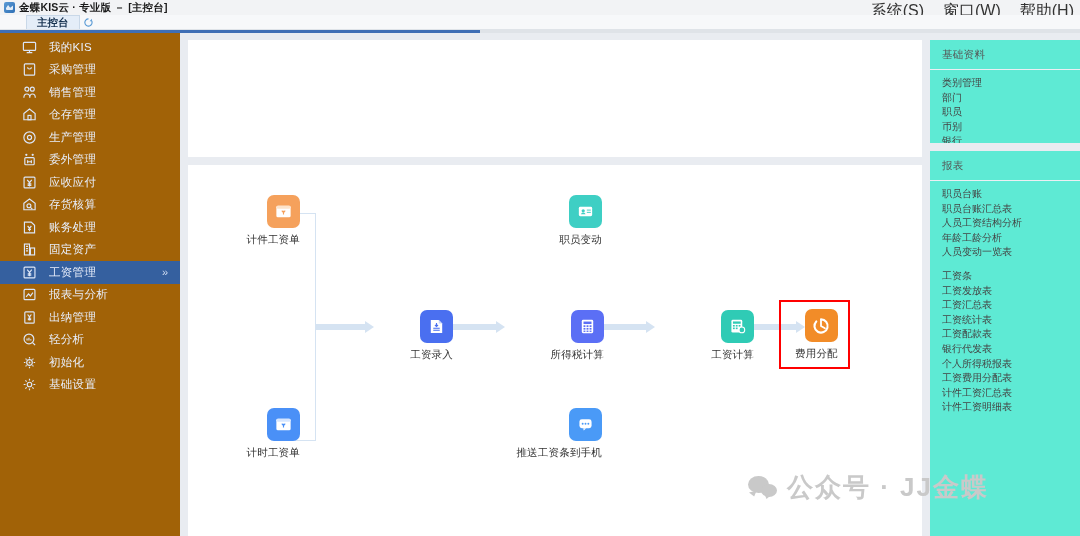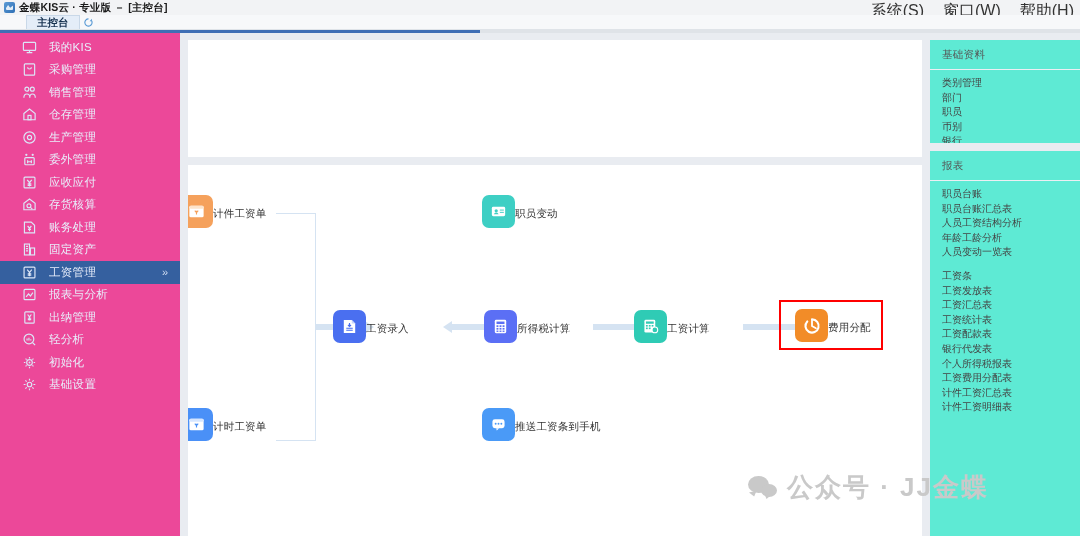--- a/index.html
+++ b/index.html
@@ -44,21 +44,21 @@
     width:17px;height:15px;display:flex;align-items:center;justify-content:center;
     color:#5b9bd5;font-size:10px;
   }
   .tabrule{position:absolute;left:0;top:14px;width:1080px;height:1px;background:#dfe3e8;}
   .blueline{position:absolute;left:0;top:30px;width:480px;height:3px;background:#3f6fb5;}
   .blueline2{position:absolute;left:480px;top:30px;width:600px;height:3px;background:#dfe3e8;}
   
   .body-wrap{position:absolute;left:0;top:33px;width:1080px;height:503px;display:flex;}
   
   .sidebar{
-    width:180px;flex:0 0 180px;background:#ec4899;height:503px;
+    width:180px;flex:0 0 180px;background:#a16207;height:503px;
     padding-top:3px;box-sizing:border-box;position:relative;
   }
   .nav-item{
     height:22.5px;display:flex;align-items:center;position:relative;
     color:#e8eefb;font-size:11.5px;cursor:default;
   }
   .nav-item.selected{background:#35609f;}
   .nav-ico{
     width:15px;height:15px;margin-left:22px;margin-right:12px;flex:0 0 15px;
     display:flex;align-items:center;justify-content:center;
@@ -68,21 +68,21 @@
   .nav-chev{position:absolute;right:12px;font-size:11px;color:#cfdcf2;}
   
   .centre{
     flex:1 1 auto;height:503px;background:#e9ecf1;
     padding:7px 8px 0 8px;box-sizing:border-box;
     display:flex;flex-direction:column;gap:8px;position:relative;
   }
   .card-top{background:#fff;height:117px;flex:0 0 117px;}
   .card-flow{background:#fff;flex:1 1 auto;position:relative;overflow:hidden;}
   
-  .node{position:absolute;display:flex;flex-direction:row;align-items:center;width:120px;}
+  .node{position:absolute;display:flex;flex-direction:column;align-items:flex-end;width:120px;}
   .node .ico{width:33px;height:33px;border-radius:7px;display:flex;align-items:center;justify-content:center;}
   .node .lbl{margin-top:5px;font-size:10.5px;color:#333;white-space:nowrap;letter-spacing:.2px;}
   .node.boxed{
     border:2px solid #ff0000;padding:7px 10px 6px 10px;width:auto;box-sizing:border-box;
   }
   
   .bracket{position:absolute;border:1px solid #d5e3f2;border-left:none;box-sizing:border-box;}
   .arrow-h{position:absolute;height:7px;display:flex;align-items:center;}
   .arrow-h .shaft{height:6px;background:#d5e3f2;flex:1 1 auto;}
   .arrow-h .head-r{

